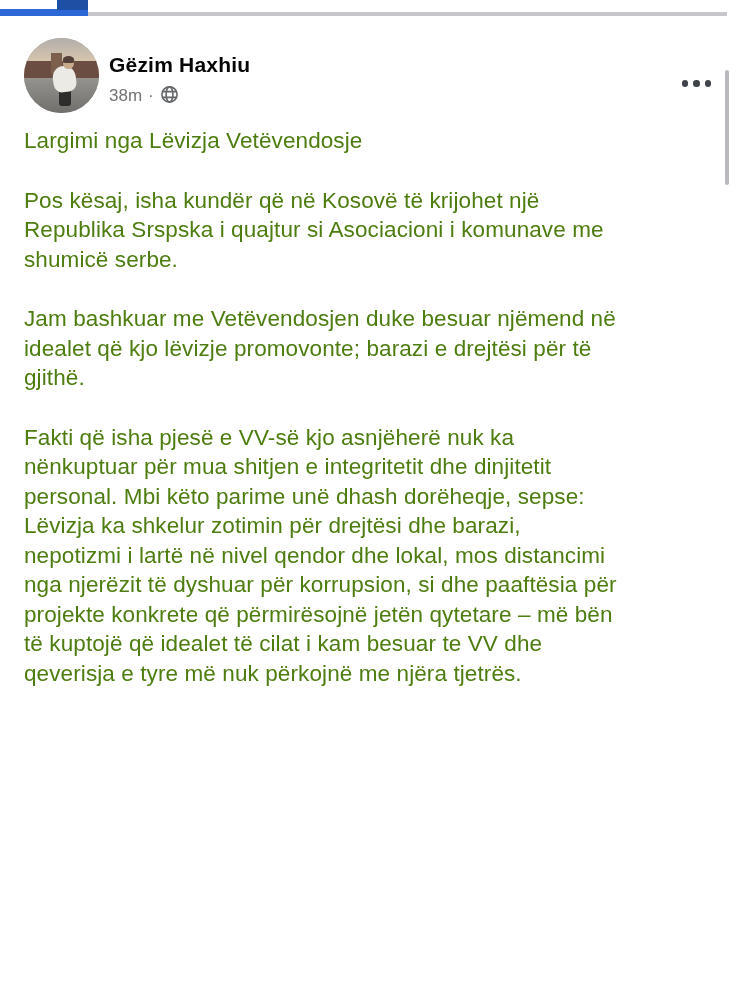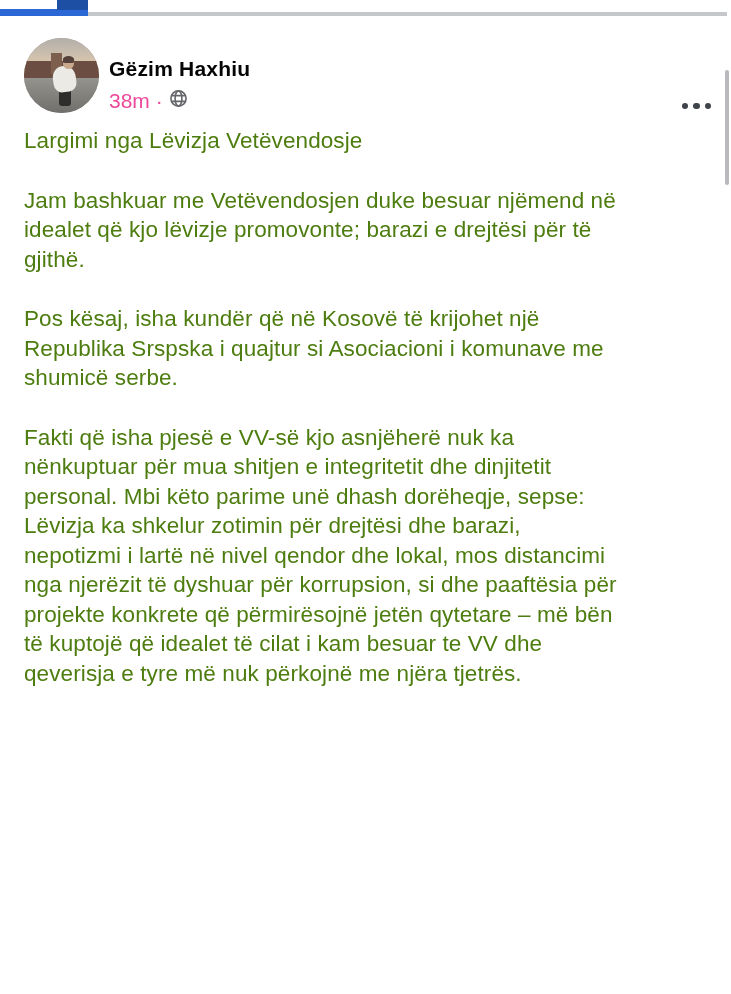--- a/index.html
+++ b/index.html
@@ -20,21 +20,21 @@
   
   .scroll-thumb {
     position: absolute; right: 2px; top: 70px;
     width: 4px; height: 115px; border-radius: 2px;
     background: #b9babd;
   }
 
   
   .post-header {
     position: absolute; top: 38px; left: 24px; right: 18px;
-    display: flex; align-items: flex-end;
+    display: flex; align-items: center;
   }
   .avatar {
     width: 75px; height: 75px; border-radius: 50%;
     overflow: hidden; position: relative; flex: 0 0 auto;
     background: #8f8d89; cursor: pointer;
   }
   .av-sky    { position: absolute; top: 0; left: 0; width: 100%; height: 46%;
                background: linear-gradient(180deg, #b3aeaa 0%, #dcc9ae 78%, #d2b89c 100%); }
   .av-bldg   { position: absolute; top: 30%; left: 0; width: 100%; height: 23%; background: #6b4d42; }
   .av-tower  { position: absolute; top: 20%; left: 36%; width: 15%; height: 28%; background: #7d5f4e; }
@@ -49,21 +49,21 @@
   .av-hair   { position: absolute; top: 24%; left: 52%; width: 15%; height: 9%;
                background: #54423a; border-radius: 50% 50% 20% 20%; }
 
   .author-block { margin-left: 10px; padding-top: 10px; }
   .author-name {
     font-size: 21px; font-weight: bold; color: #050505;
     letter-spacing: 0.2px; cursor: pointer;
   }
   .post-meta {
     margin-top: 7px; display: flex; align-items: center;
-    font-size: 21px; color: #ec4899;
+    font-size: 17px; color: #737373;
   }
   .post-meta .sep { margin: 0 6px; }
   .globe-icon { display: inline-block; margin-top: 1px; }
 
   .menu-dots {
     margin-left: auto; margin-top: 16px;
     display: flex; gap: 5px; cursor: pointer; padding: 4px 2px;
   }
   .menu-dots i {
     width: 6.5px; height: 6.5px; border-radius: 50%;
@@ -120,26 +120,26 @@
 
     <div class="menu-dots">
       <i></i>
         <i></i>
         <i></i>
     </div>
   </header>
 
   <main class="post-body">
     <p>Largimi nga Lëvizja Vetëvendosje</p>
+    <p>Pos kësaj, isha kundër që në Kosovë të krijohet një
+Republika Srspska i quajtur si Asociacioni i komunave me
+shumicë serbe.</p>
     <p>Jam bashkuar me Vetëvendosjen duke besuar njëmend në
 idealet që kjo lëvizje promovonte; barazi e drejtësi për të
 gjithë.</p>
-    <p>Pos kësaj, isha kundër që në Kosovë të krijohet një
-Republika Srspska i quajtur si Asociacioni i komunave me
-shumicë serbe.</p>
     <p>Fakti që isha pjesë e VV-së kjo asnjëherë nuk ka
 nënkuptuar për mua shitjen e integritetit dhe dinjitetit
 personal. Mbi këto parime unë dhash dorëheqje, sepse:
 Lëvizja ka shkelur zotimin për drejtësi dhe barazi,
 nepotizmi i lartë në nivel qendor dhe lokal, mos distancimi
 nga njerëzit të dyshuar për korrupsion, si dhe paaftësia për
 projekte konkrete që përmirësojnë jetën qytetare – më bën
 të kuptojë që idealet të cilat i kam besuar te VV dhe
 qeverisja e tyre më nuk përkojnë me njëra tjetrës.</p>
   </main>

